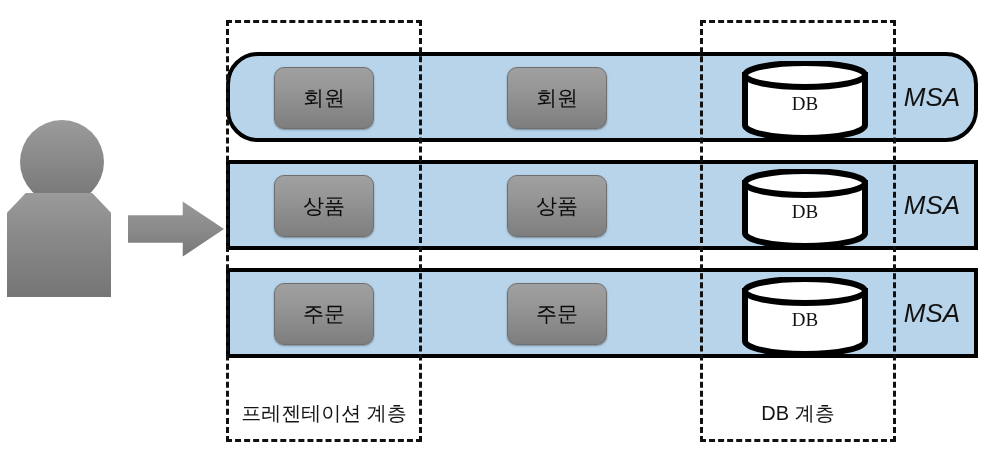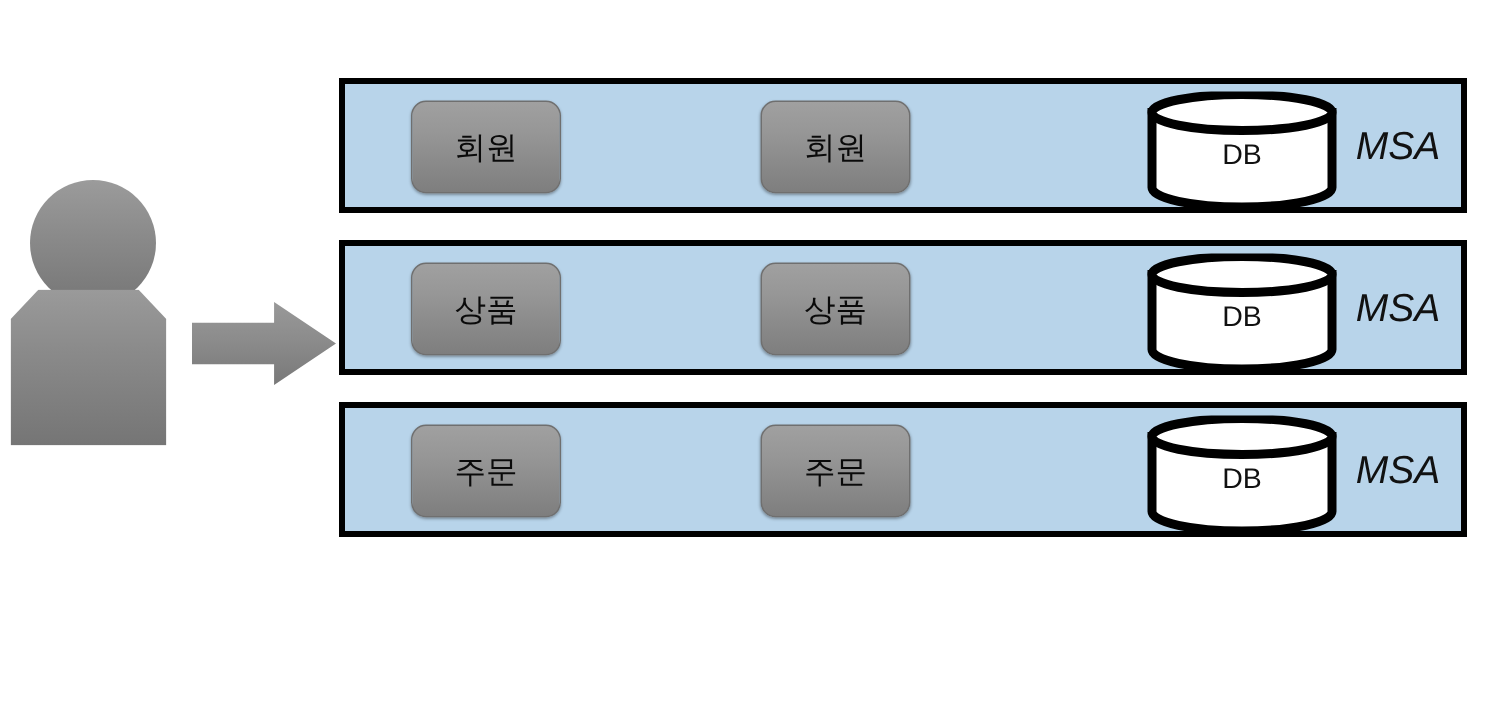--- a/index.html
+++ b/index.html
@@ -53,21 +53,21 @@
 
   
   .msa-row {
     left: 226px;
     width: 752px;
     height: 90px;
     background: #b8d4ea;
     border: 4px solid #000000;
     box-sizing: border-box;
   }
-  #msa-row-0 { top: 52px; }
+  #msa-row-0 { top: 52px; border-radius: 32px; }
   #msa-row-1 { top: 160px; }
   #msa-row-2 { top: 268px; padding-left: 16px; }
 
   
   .service-chip {
     position: absolute;
     top: 11px;
     width: 100px;
     height: 62px;
     border-radius: 10px;
@@ -80,24 +80,25 @@
     font-size: 21px;
     color: #0a0a0a;
     box-shadow: 0 1px 2px rgba(0,0,0,0.35);
   }
   .chip-presentation { left: 44px; }
   .chip-business { left: 277px; }
 
   
   .db-cylinder {
     position: absolute;
-    left: 532px;
+    left: 509px;
     top: 5px;
     width: 132px;
     height: 78px;
+    font-family: Liberation Serif, serif;
   }
   .db-cylinder svg { display: block; }
   .db-label {
     position: absolute;
     left: 0;
     top: 0;
     width: 132px;
     height: 78px;
     display: flex;
     align-items: center;
@@ -193,14 +194,20 @@
     <div class="db-cylinder">
       <svg width="132" height="78" viewBox="0 0 132 78" xmlns="http://www.w3.org/2000/svg">
         <path d="M6,14 L6,64 A60,13 0 0 0 126,64 L126,14 Z" fill="#ffffff" stroke="#000000" stroke-width="6"></path>
         <ellipse cx="66" cy="14" rx="60" ry="12" fill="#ffffff" stroke="#000000" stroke-width="6"></ellipse>
       </svg>
       <div class="db-label">DB</div>
     </div>
     <div class="msa-tag">MSA</div>
   </div>
 
+  <div class="abs layer-box" id="layer-box-0">
+    <div class="layer-caption">프레젠테이션 계층</div>
+  </div>
+  <div class="abs layer-box" id="layer-box-2">
+    <div class="layer-caption">DB 계층</div>
+  </div>
 
 </div>
 
 </body></html>

